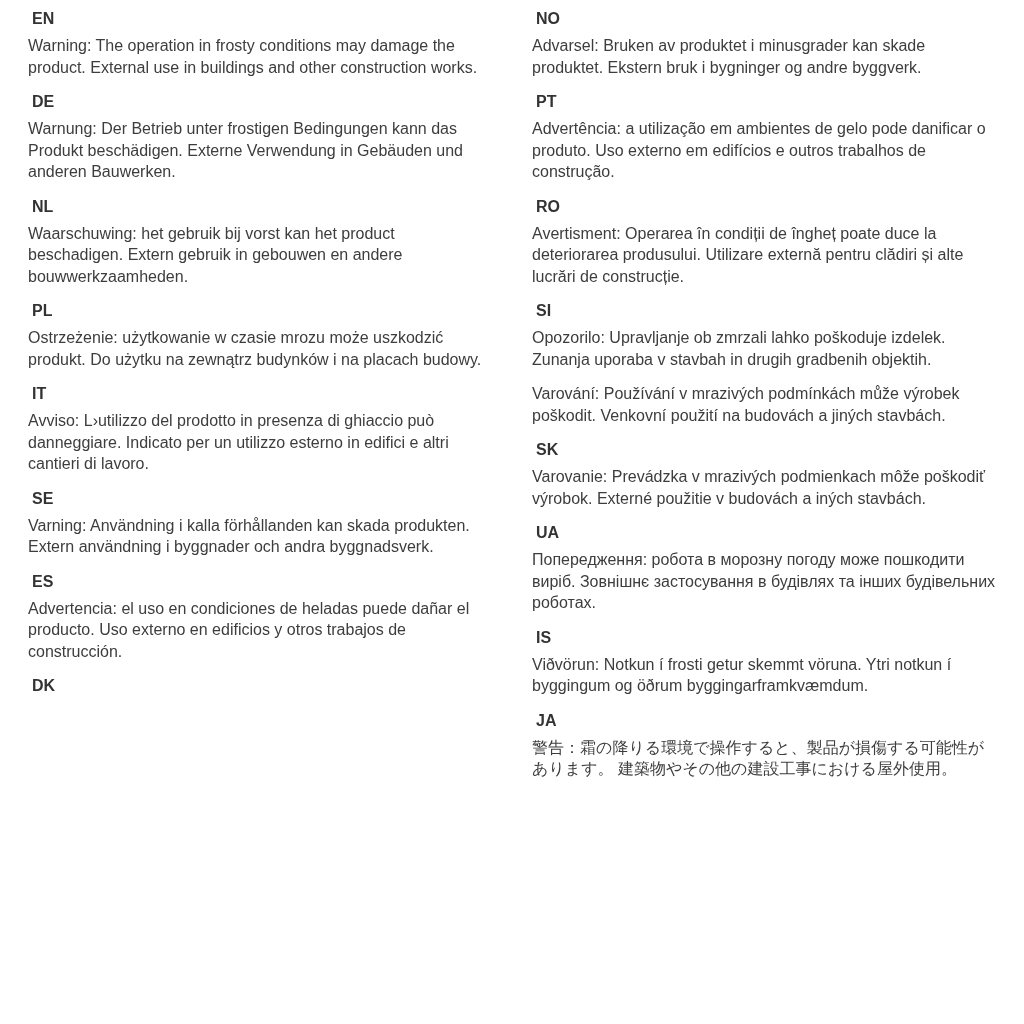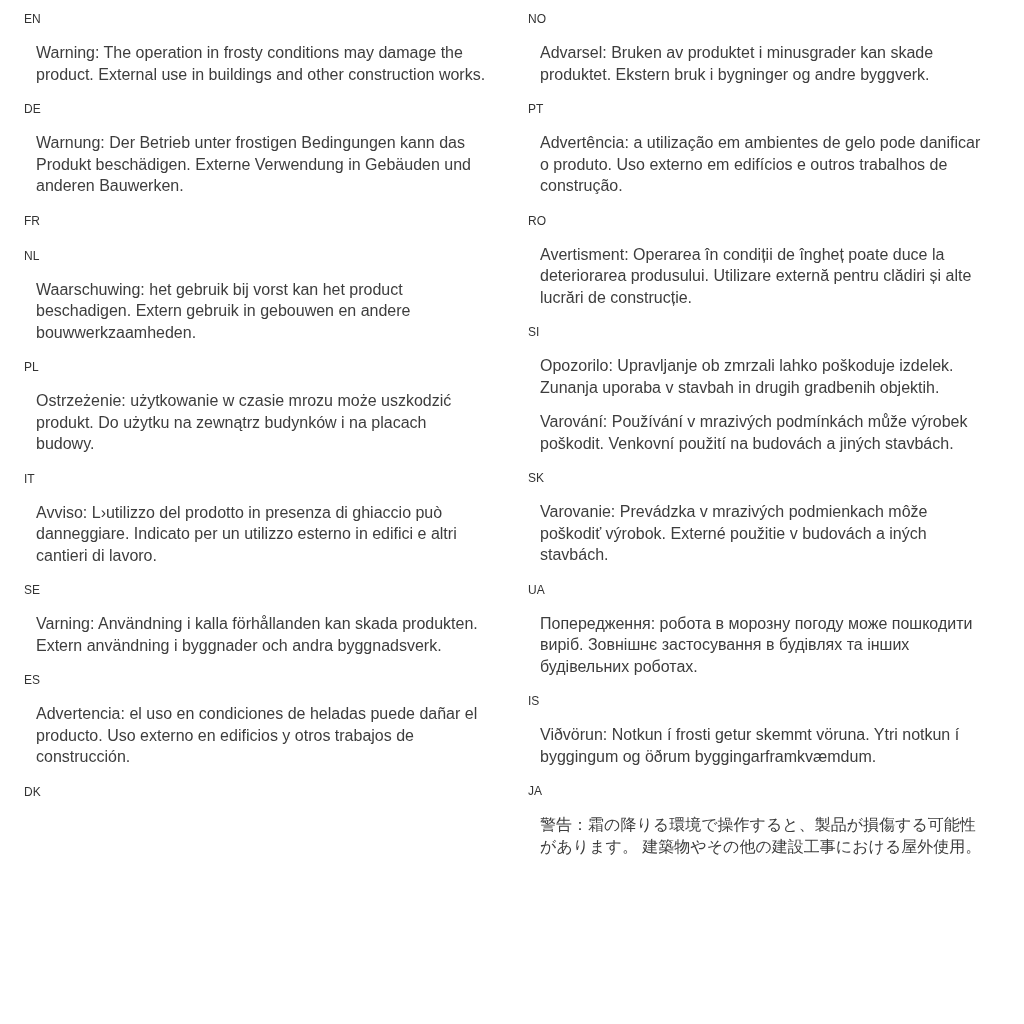--- a/index.html
+++ b/index.html
@@ -22,30 +22,30 @@
     box-sizing: border-box;
   }
   .col {
     flex: 1 1 0;
     min-width: 0;
   }
   .lang-section {
     margin: 0 0 13px 0;
   }
   .lang-code {
-    font-size: 12px;
-    font-weight: 400;
+    font-size: 16px;
+    font-weight: 700;
     color: #333333;
-    margin: 0 0 5px 0;
+    margin: 0 0 5px 8px;
     line-height: 22px;
   }
   .lang-text {
     font-size: 16px;
     line-height: 21.5px;
-    margin: 12px;
+    margin: 4px;
     color: #3d3d3d;
   }
 </style>
 </head>
 <body>
 
 <div class="page">
 
   <div class="col">
 
@@ -53,21 +53,20 @@
       <h2 class="lang-code">EN</h2>
       <p class="lang-text">Warning: The operation in frosty conditions may damage the product. External use in buildings and other construction works.</p>
     </section>
 
     <section class="lang-section">
       <h2 class="lang-code">DE</h2>
       <p class="lang-text">Warnung: Der Betrieb unter frostigen Bedingungen kann das Produkt beschädigen. Externe Verwendung in Gebäuden und anderen Bauwerken.</p>
     </section>
 
     <section class="lang-section">
-      <h2 class="lang-code">FR</h2>
     </section>
 
     <section class="lang-section">
       <h2 class="lang-code">NL</h2>
       <p class="lang-text">Waarschuwing: het gebruik bij vorst kan het product beschadigen. Extern gebruik in gebouwen en andere bouwwerkzaamheden.</p>
     </section>
 
     <section class="lang-section">
       <h2 class="lang-code">PL</h2>
       <p class="lang-text">Ostrzeżenie: użytkowanie w czasie mrozu może uszkodzić produkt. Do użytku na zewnątrz budynków i na placach budowy.</p>

